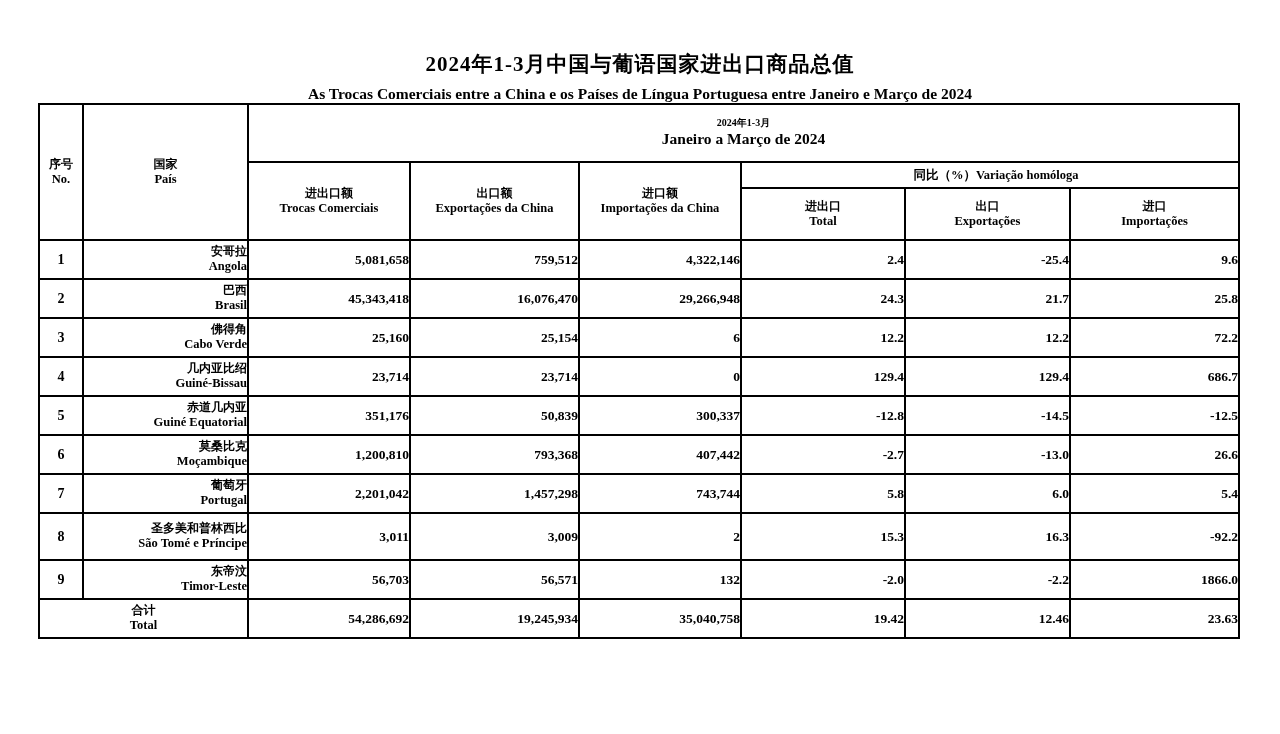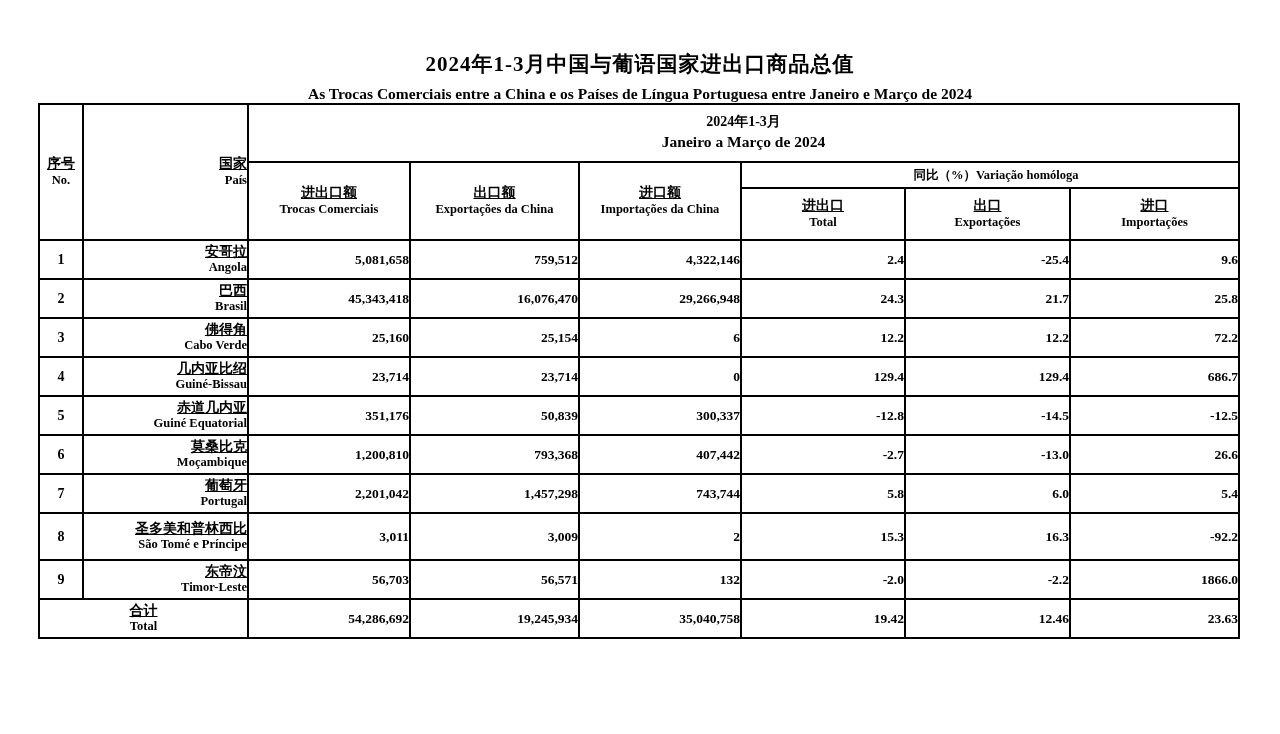--- a/index.html
+++ b/index.html
@@ -42,26 +42,26 @@
   table.trade th, table.trade td {
     border: 2px solid #000;
     padding: 0;
     font-weight: bold;
     overflow: hidden;
   }
   thead th { text-align: center; vertical-align: middle; }
   tr.hrow-1 { height: 58px; }
   tr.hrow-2 { height: 26px; }
   tr.hrow-3 { height: 52px; }
-  .zh-line { font-size: 14px; line-height: 1.25; text-decoration: underline; }
+  .zh-line { font-size: 12px; line-height: 1.25; }
   .pt-line { font-size: 12.5px; line-height: 1.25; }
-  .period-zh { font-size: 14px; line-height: 1.35; }
+  .period-zh { font-size: 10px; line-height: 1.35; }
   .period-pt { font-size: 15.5px; line-height: 1.35; }
   .yoy-label { font-size: 12.5px; padding-left: 12px; }
-  th.h-country { text-align: right; padding-left: 5px; }
+  th.h-country { text-align: center; padding-left: 5px; }
 
   tbody td { height: 39px; vertical-align: middle; }
   td.c-no { text-align: center; font-size: 14px; }
   td.c-country { text-align: right; padding-left: 5px; margin-top: 15px; }
   td.c-num { text-align: right; padding-right: 10px; font-size: 13.5px; }
   td.c-total-label { text-align: center; border-radius: 8px; }
   tr.row-8 { height: 47px; }
 
   .footer { margin-top: 4px; text-align: center; font-weight: bold; }
   .footer .src-zh { font-size: 14.5px; }

